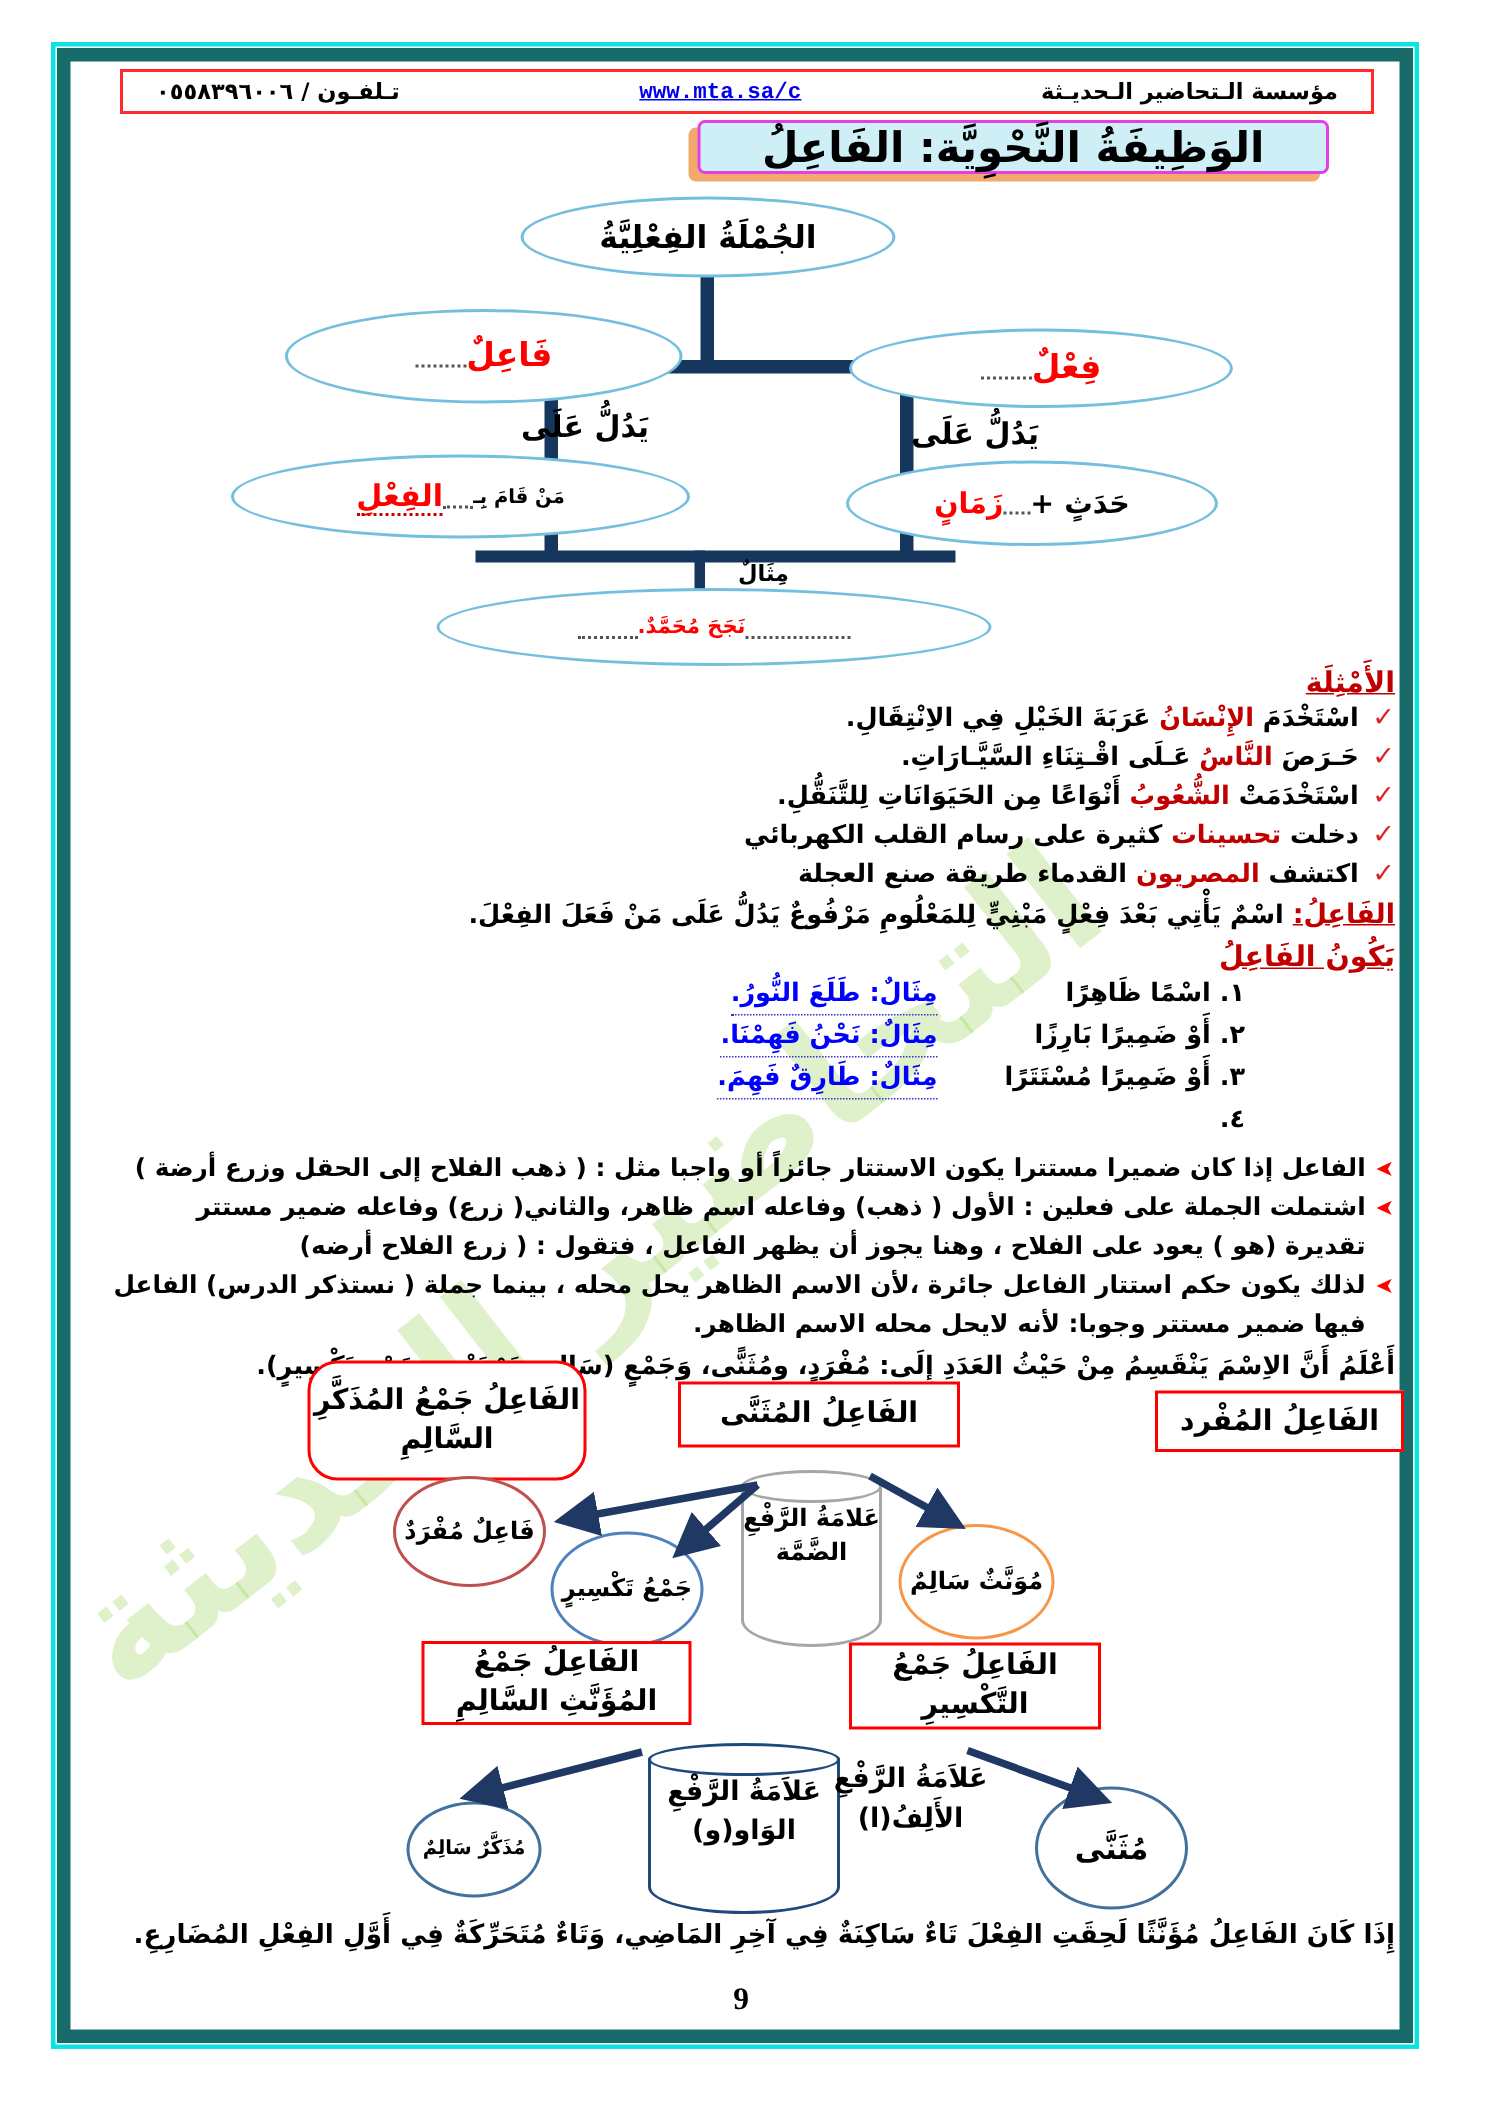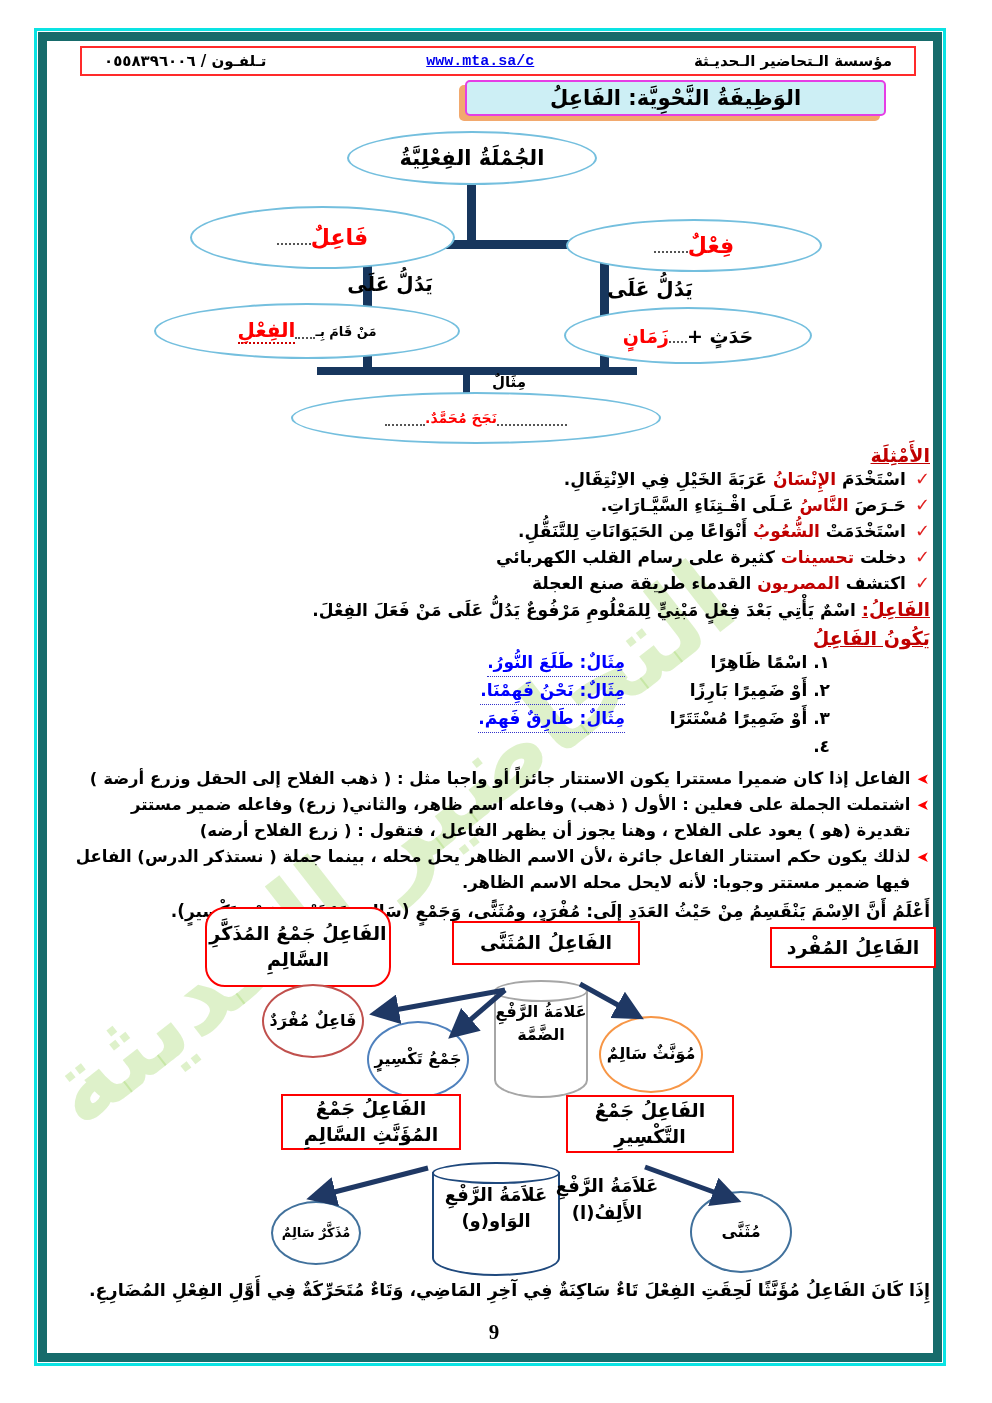--- a/index.html
+++ b/index.html
@@ -14,21 +14,21 @@
              color:rgba(146,208,80,0.30);transform:rotate(-38deg);transform-origin:center;
              white-space:nowrap;z-index:1;direction:rtl;}
   
   .hdr{left:80px;top:46px;width:836px;height:30px;border:2px solid #ff2a2a;box-sizing:border-box;
        display:flex;direction:rtl;align-items:center;justify-content:space-between;
        padding:0 22px;font-size:15px;font-weight:bold;z-index:3;background:#fff;}
   .hdr .site{color:#0000ee;text-decoration:underline;font-family:"Liberation Mono","DejaVu Sans Mono",monospace;direction:ltr;font-size:15px;}
   
   .titlebox{left:465px;top:80px;width:421px;height:36px;background:#cdeff5;border:2.5px solid #e53ee5;
             border-radius:5px;box-shadow:-6px 5px 0 #f2a96e;display:flex;align-items:center;justify-content:center;
-            font-size:21px;font-weight:bold;color:#000;z-index:3;direction:rtl;box-sizing:border-box;}
+            font-size:28px;font-weight:bold;color:#000;z-index:3;direction:rtl;box-sizing:border-box;}
   
   .navline{position:absolute;background:#17365d;z-index:2;}
   .oval{position:absolute;border:2px solid #74bfde;border-radius:50%;background:#fff;display:flex;
         align-items:center;justify-content:center;z-index:3;direction:rtl;text-align:center;box-sizing:border-box;}
   .treetxt{font-weight:bold;color:#000;}
   .red{color:#fe0000;}
   .dots{display:inline-block;border-bottom:2px dotted #555;height:0.85em;vertical-align:baseline;}
   .lbl{position:absolute;font-weight:bold;color:#000;z-index:3;direction:rtl;text-align:center;}
   .dotted-under{border-bottom:2px dotted #c00;}
   
@@ -231,21 +231,21 @@
 
   <div class="cyl cyl-blue" style="left:404px;top:1162px;width:128px;height:114px;margin-left:28px;">
     <div class="body"></div>
     <div class="cap"></div>
     <div class="txt" style="font-size:18px;">عَلاَمَةُ الرَّفْعِ الوَاو(و)</div>
   </div>
 
   <div class="lbl" style="left:552px;top:1172px;width:110px;font-size:18px;line-height:1.5;">عَلاَمَةُ الرَّفْعِ الأَلِفُ(ا)</div>
 
   <div class="coval" style="left:271px;top:1201px;width:90px;height:64px;border:2px solid #41719c;font-size:13px;white-space:nowrap;">مُذَكَّرٌ سَالِمٌ</div>
-  <div class="coval" style="left:690px;top:1191px;width:102px;height:82px;border:2.5px solid #41719c;font-size:16px;">مُثَنَّى</div>
+  <div class="coval" style="left:690px;top:1191px;width:102px;height:82px;border:2.5px solid #41719c;font-size:20px;">مُثَنَّى</div>
 
   <svg class="arrows" width="992" height="1403" viewBox="0 0 992 1403">
     <defs>
       <marker id="ah" markerWidth="6" markerHeight="6" refX="4.2" refY="3" orient="auto">
         <path d="M0,0 L6,3 L0,6 z" fill="#1f3864"></path>
       </marker>
     </defs>
     <line x1="505" y1="990" x2="378" y2="1013" stroke="#1f3864" stroke-width="5" marker-end="url(#ah)"></line>
     <line x1="505" y1="990" x2="455" y2="1033" stroke="#1f3864" stroke-width="5" marker-end="url(#ah)"></line>
     <line x1="580" y1="984" x2="636" y2="1015" stroke="#1f3864" stroke-width="5" marker-end="url(#ah)"></line>

